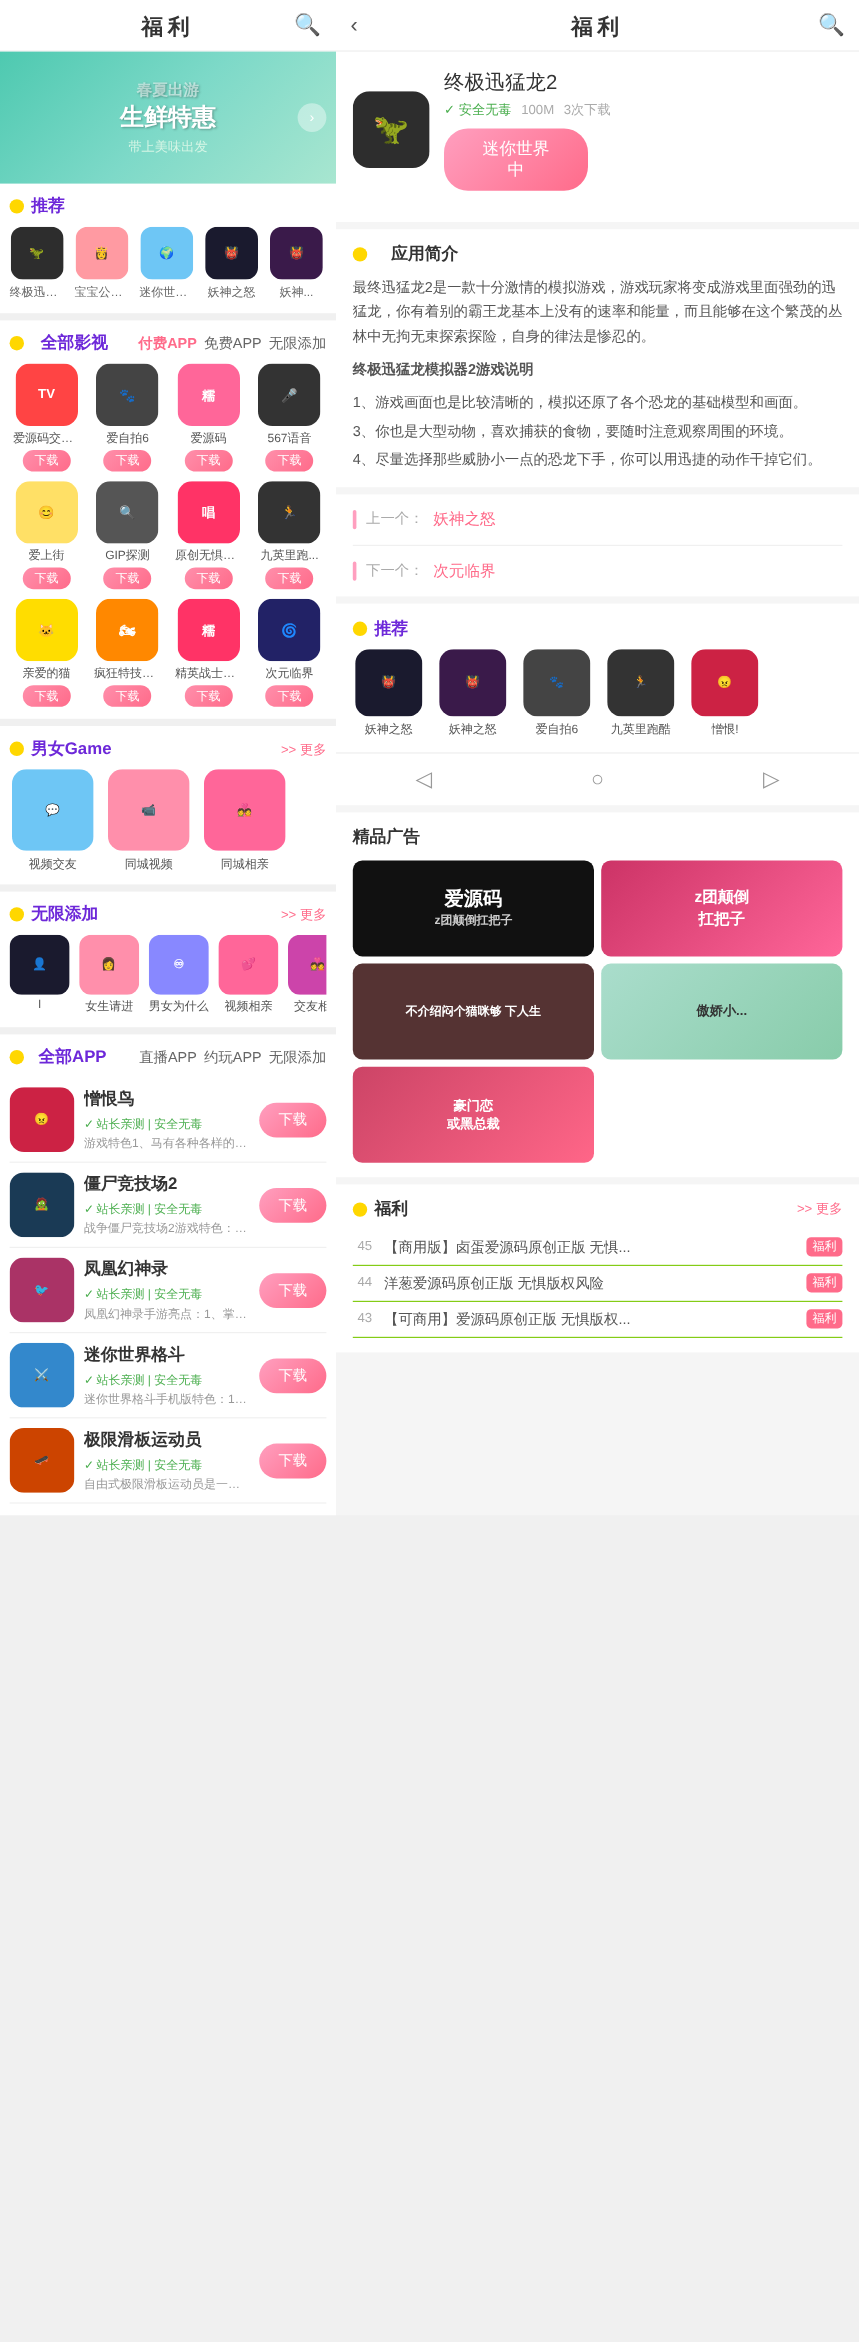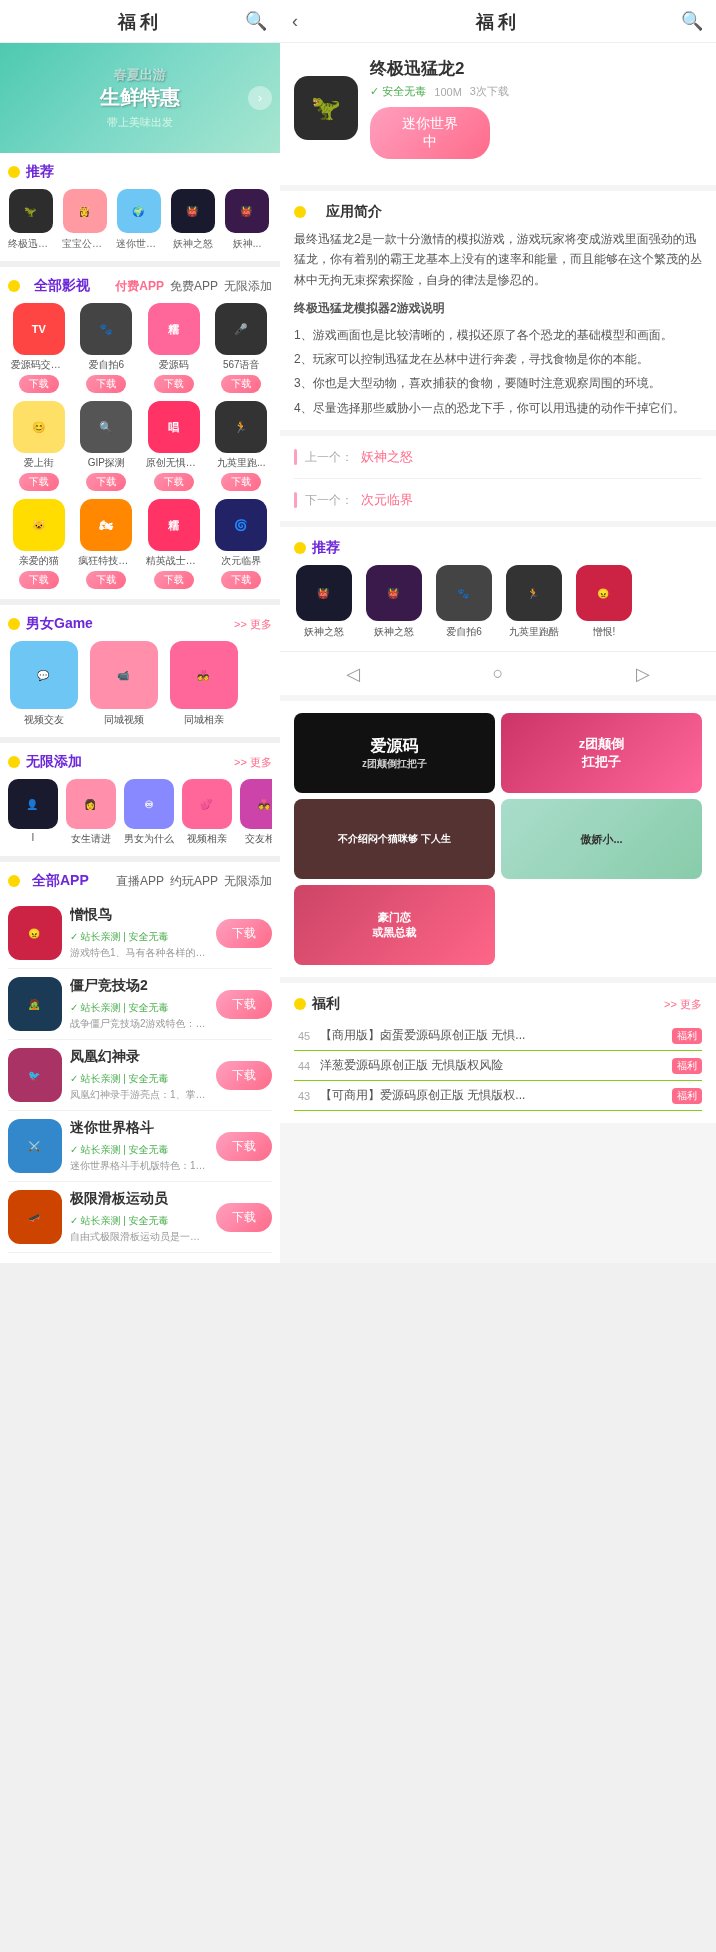--- a/index.html
+++ b/index.html
@@ -385,21 +385,21 @@
       height: 64px;
       border-radius: 14px;
       overflow: hidden;
       flex-shrink: 0;
     }
     .app-detail-info {
       flex: 1;
     }
     .app-detail-name {
       font-size: 17px;
-      font-weight: bold;
+      font-weight: normal;
       color: #333;
       margin-bottom: 4px;
     }
     .app-detail-meta {
       display: flex;
       align-items: center;
       gap: 8px;
       font-size: 11px;
       color: #aaa;
       margin-bottom: 8px;
@@ -947,21 +947,20 @@
 
   <div class="app-intro-section">
     <div class="intro-header">
       <div class="intro-dot"></div>
       <span class="intro-title">应用简介</span>
     </div>
     <div class="intro-text">
       <p>最终迅猛龙2是一款十分激情的模拟游戏，游戏玩家将变成游戏里面强劲的迅猛龙，你有着别的霸王龙基本上没有的速率和能量，而且能够在这个繁茂的丛林中无拘无束探索探险，自身的律法是惨忍的。</p>
       <p style="margin-top:8px;font-weight:bold;">终极迅猛龙模拟器2游戏说明</p>
       <p style="margin-top:6px;">1、游戏画面也是比较清晰的，模拟还原了各个恐龙的基础模型和画面。</p>
-      <p style="margin-top:4px;">2、玩家可以控制迅猛龙在丛林中进行奔袭，寻找食物是你的本能。</p>
       <p style="margin-top:4px;">3、你也是大型动物，喜欢捕获的食物，要随时注意观察周围的环境。</p>
       <p style="margin-top:4px;">4、尽量选择那些威胁小一点的恐龙下手，你可以用迅捷的动作干掉它们。</p>
     </div>
   </div>
 
   <div class="nav-section">
     <div class="nav-item">
       <div class="nav-pink-bar"></div>
       <span class="nav-label">上一个：</span>
       <span class="nav-value">妖神之怒</span>
@@ -1012,20 +1011,21 @@
     </div>
   </div>
 
   <div class="bottom-nav">
     <span class="bottom-nav-btn">◁</span>
     <span class="bottom-nav-btn">○</span>
     <span class="bottom-nav-btn">▷</span>
   </div>
 
   <div class="premium-ads">
+    <div class="premium-ads-title">精品广告</div>
     <div class="ads-grid">
       <div class="ad-item" style="background:#111;flex-direction:column;">
         <span style="font-size:16px;color:#fff;">爱源码</span>
         <span style="font-size:10px;color:#ccc;">z团颠倒扛把子</span>
       </div>
       <div class="ad-item" style="background:linear-gradient(135deg,#cc3366,#ff6699);flex-direction:column;">
         <span style="font-size:13px;">z团颠倒</span>
         <span style="font-size:13px;">扛把子</span>
       </div>
       <div class="ad-item" style="background:#553333;font-size:10px;">

